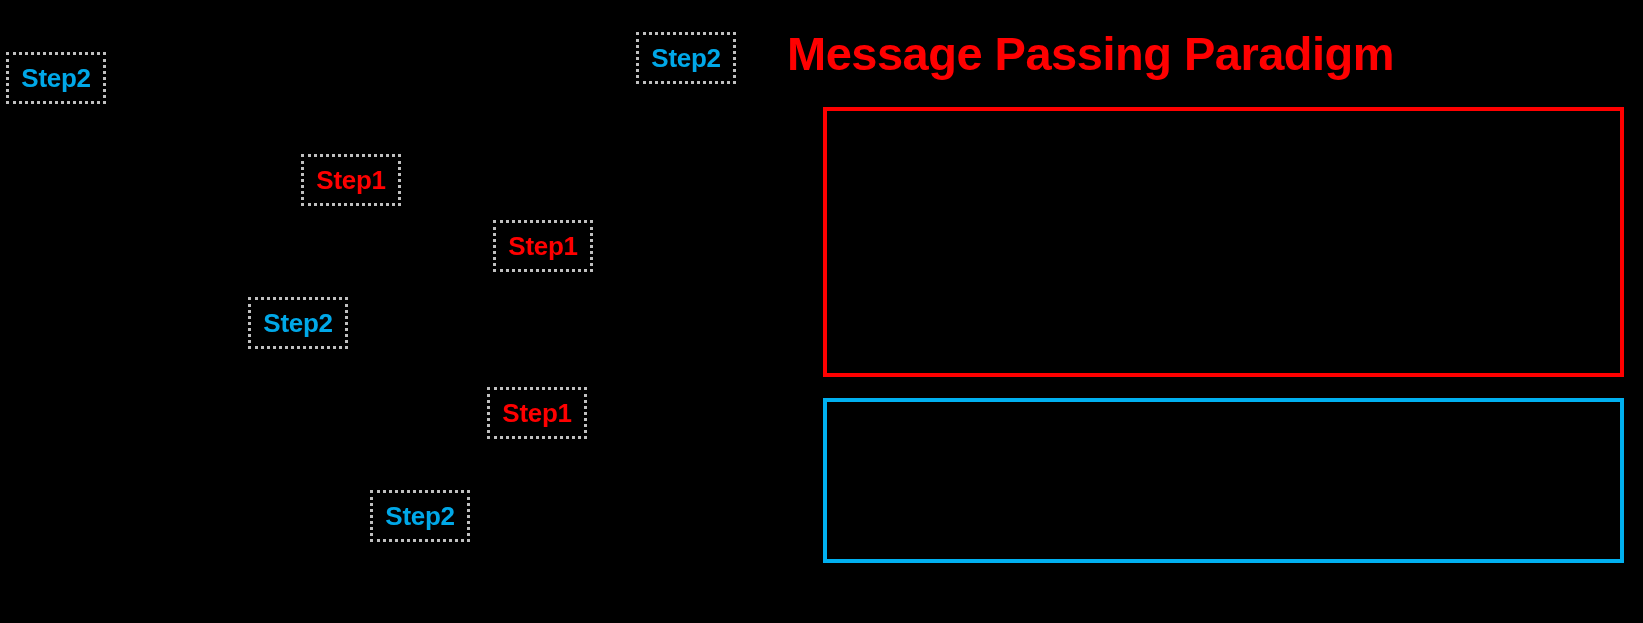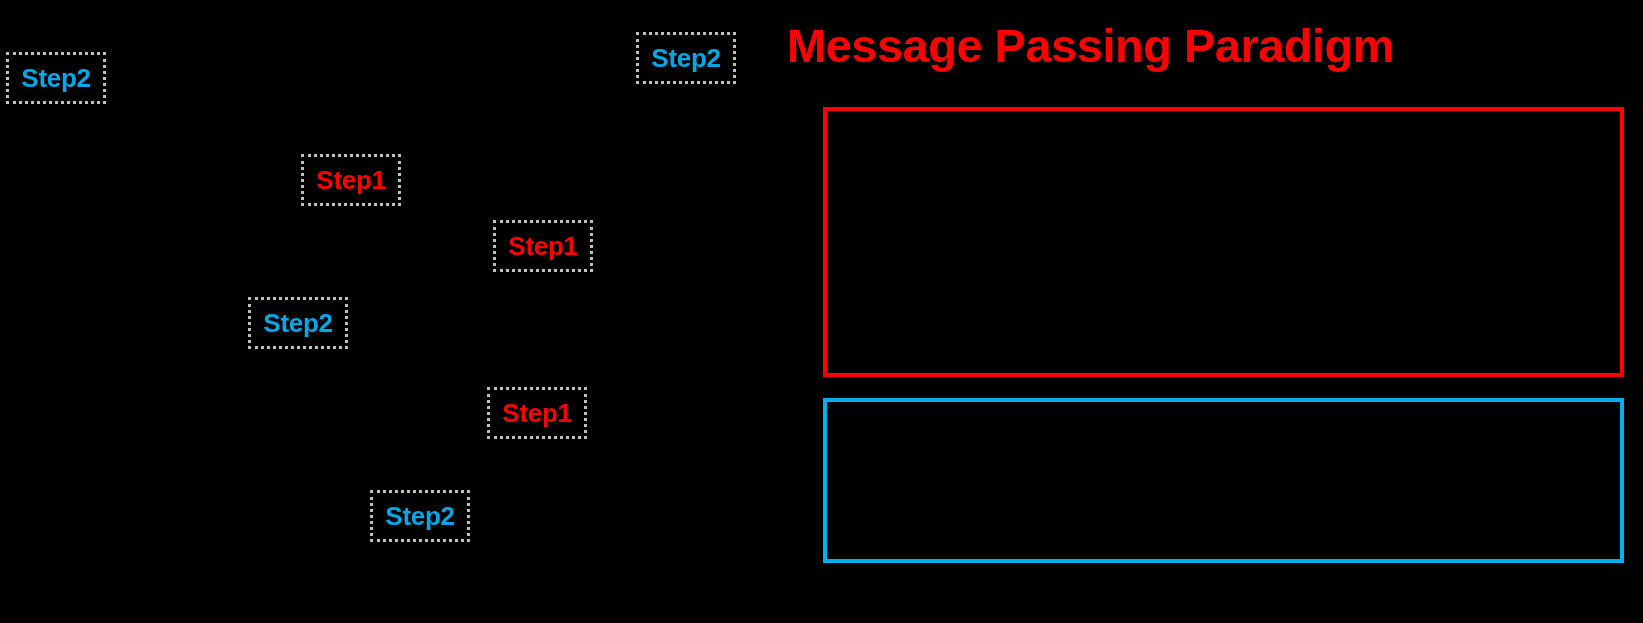--- a/index.html
+++ b/index.html
@@ -18,21 +18,21 @@
     width: 1643px;
     height: 623px;
     background: #000000;
     overflow: hidden;
   }
 
   
   .panel-title {
     position: absolute;
     left: 787px;
-    top: 22px;
+    top: 30px;
     font-size: 47px;
     font-weight: bold;
     line-height: 1.0;
     letter-spacing: -0.5px;
     color: #ff0000;
     white-space: nowrap;
     user-select: none;
   }
 
   

